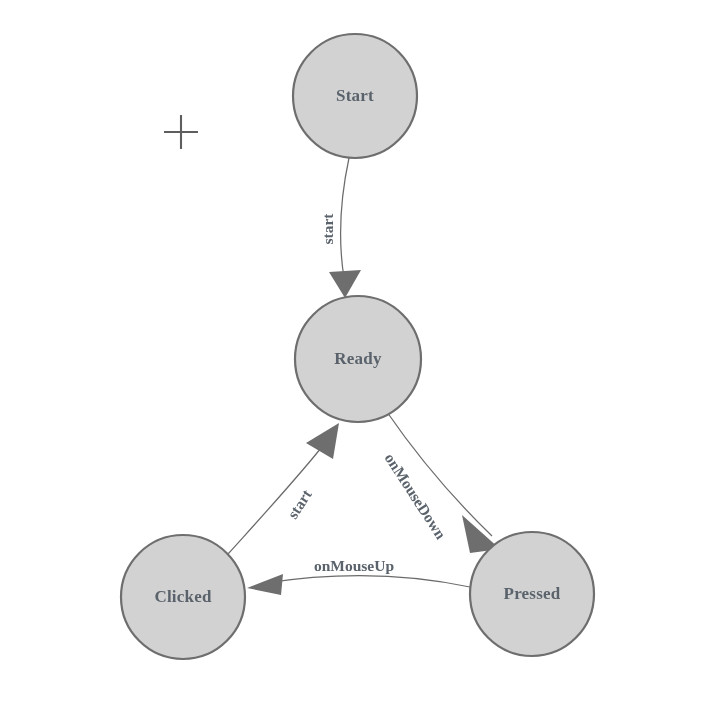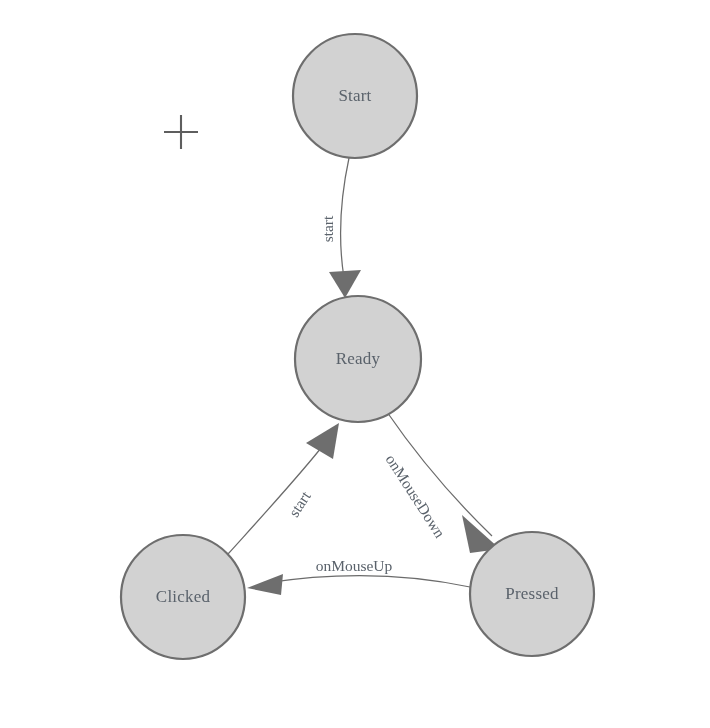--- a/index.html
+++ b/index.html
@@ -11,20 +11,21 @@
     width: 710px;
     height: 728px;
     overflow: hidden;
     font-family: "Liberation Serif", serif;
   }
   #canvas-root {
     position: relative;
     width: 710px;
     height: 728px;
     background: #ffffff;
+    font-weight: bold;
   }
   #diagram-svg {
     position: absolute;
     top: 0;
     left: 0;
     width: 710px;
     height: 728px;
     display: block;
   }
   .node-circle {

